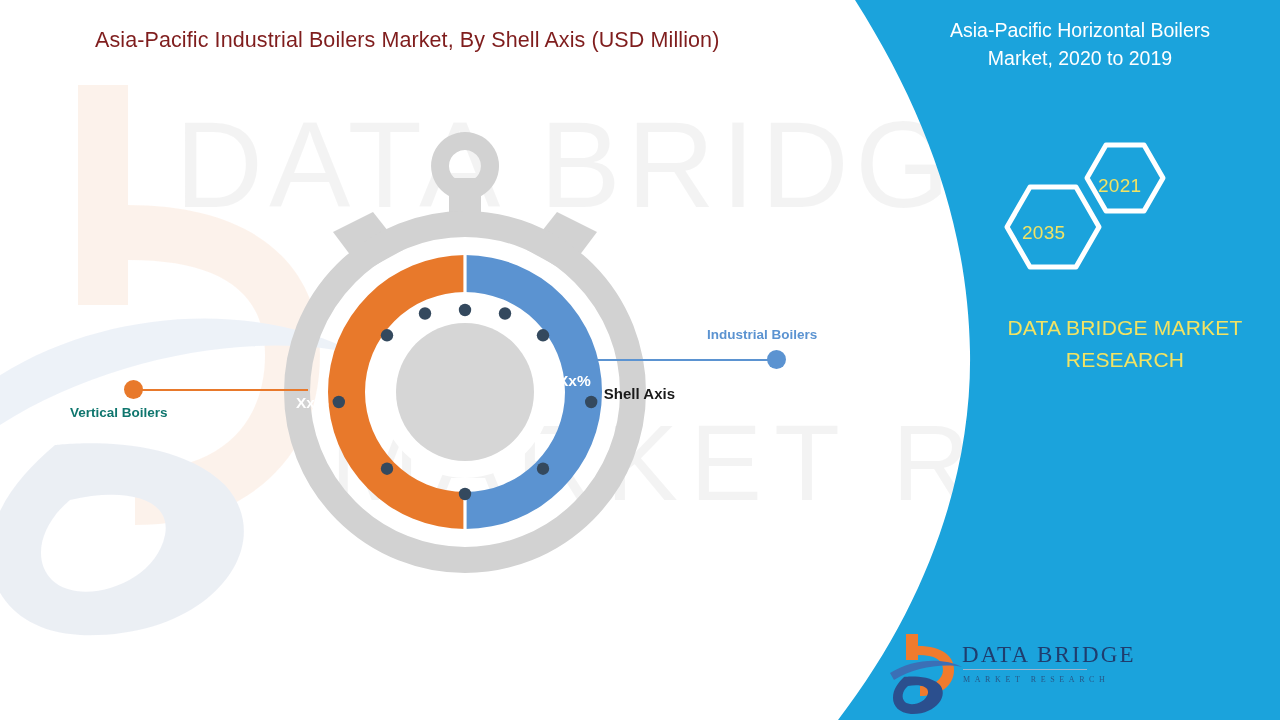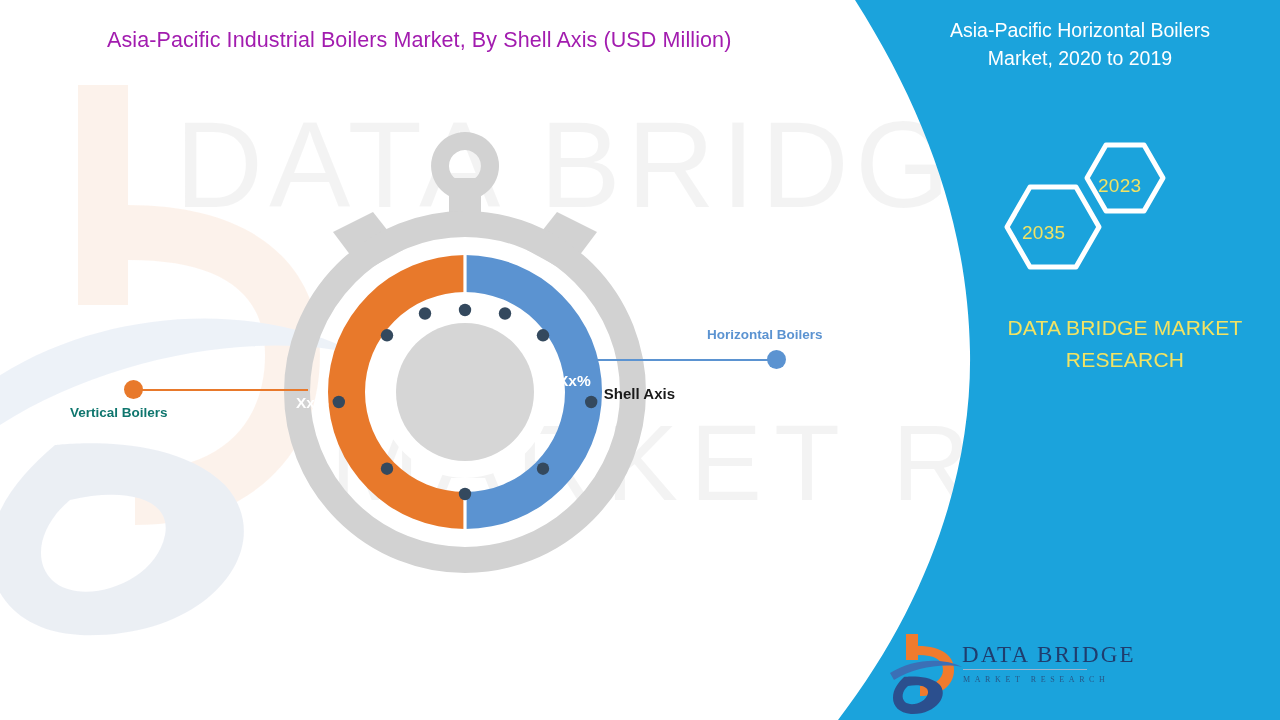--- a/index.html
+++ b/index.html
@@ -29,22 +29,22 @@
 
   
   .blue-panel {
     position:absolute; top:0; right:0; width:460px; height:720px;
     background:#1BA3DC;
     clip-path: path("M 35 0 L 460 0 L 460 720 A 1 1 0 0 1 460 720 L 18 720 C 110 600 152 470 150 352 C 148 230 108 115 35 0 Z");
   }
 
   
   .chart-title {
-    position:absolute; left:107px; top:28px;
-    font-size:21.5px; font-weight:400; color:#a21caf;
+    position:absolute; left:95px; top:28px;
+    font-size:21.5px; font-weight:400; color:#7f1d1d;
     letter-spacing:0.1px; white-space:nowrap;
   }
 
   
   .viz { position:absolute; left:255px; top:120px; width:420px; height:470px; }
   .viz svg { display:block; overflow:visible; }
 
   .center-label {
     position:absolute; left:0; top:0; width:100%;
     text-align:right;
@@ -178,36 +178,36 @@
 
   <div class="pct pct-left">Xx%</div>
   <div class="pct pct-right">Xx%</div>
 
   <div class="conn-line conn-left-line"></div>
   <div class="conn-dot  conn-left-dot"></div>
   <div class="legend-label legend-left">Vertical Boilers</div>
 
   <div class="conn-line conn-right-line"></div>
   <div class="conn-dot  conn-right-dot"></div>
-  <div class="legend-label legend-right">Horizontal Boilers</div>
+  <div class="legend-label legend-right">Industrial Boilers</div>
 
   <div class="panel-heading">
     <div>Asia-Pacific Horizontal Boilers</div>
     <div>Market, 2020 to 2019</div>
   </div>
 
   <div class="hex-wrap">
     <svg viewBox="0 0 210 145" width="210" height="145" aria-hidden="true">
 
       <path d="M58 22 L104 22 L127 62 L104 102 L58 102 L35 62 Z" transform="translate(-8, 25)" fill="none" stroke="#ffffff" stroke-width="5" stroke-linejoin="round"></path>
 
       <path d="M126 5 L164 5 L183 38 L164 71 L126 71 L107 38 Z" fill="none" stroke="#ffffff" stroke-width="5" stroke-linejoin="round"></path>
     </svg>
   </div>
-  <div class="hex-text hex-text-2020">2023</div>
+  <div class="hex-text hex-text-2020">2021</div>
   <div class="hex-text hex-text-2027">2035</div>
 
   <div class="panel-brand">
     <div>DATA BRIDGE MARKET</div>
     <div>RESEARCH</div>
   </div>
 
   <div class="logo">
     <svg viewBox="0 0 215 72" width="215" height="72" aria-hidden="true">
       <path d="M18 4 L30 4 L30 30 L18 30 Z" fill="#F07B2D"></path>

